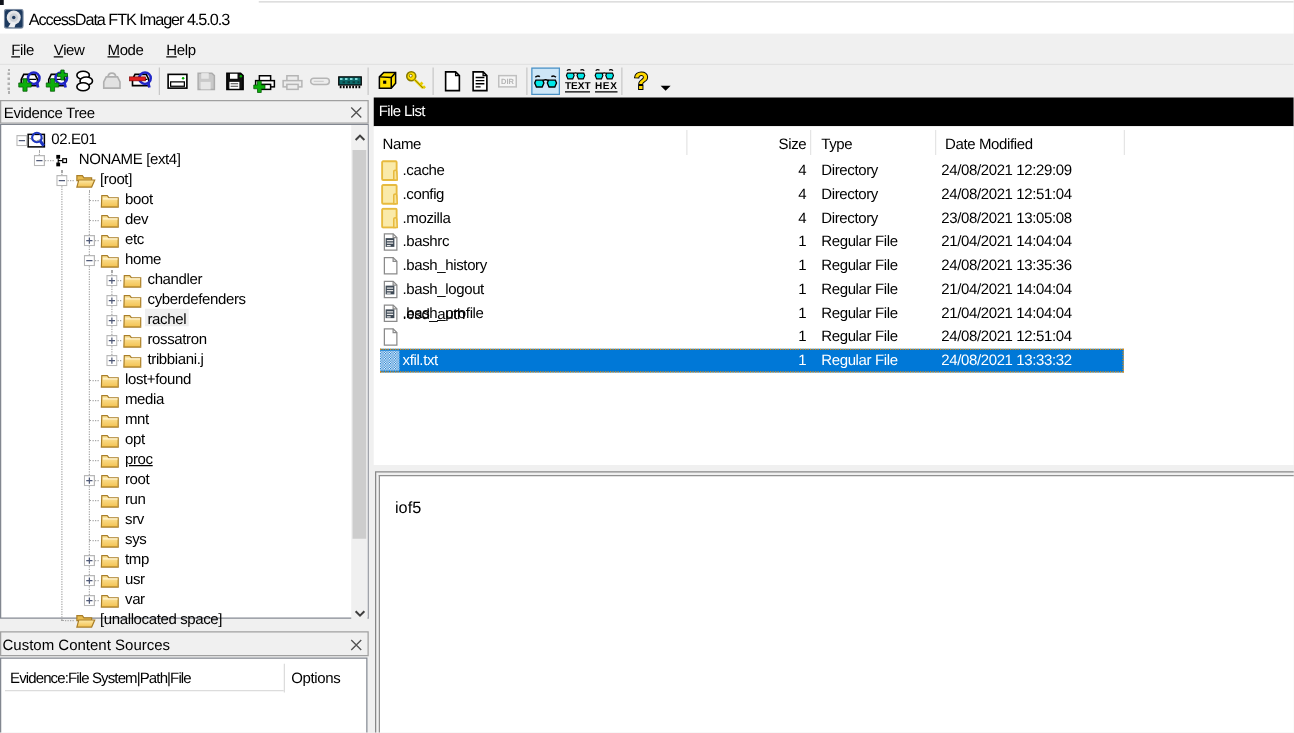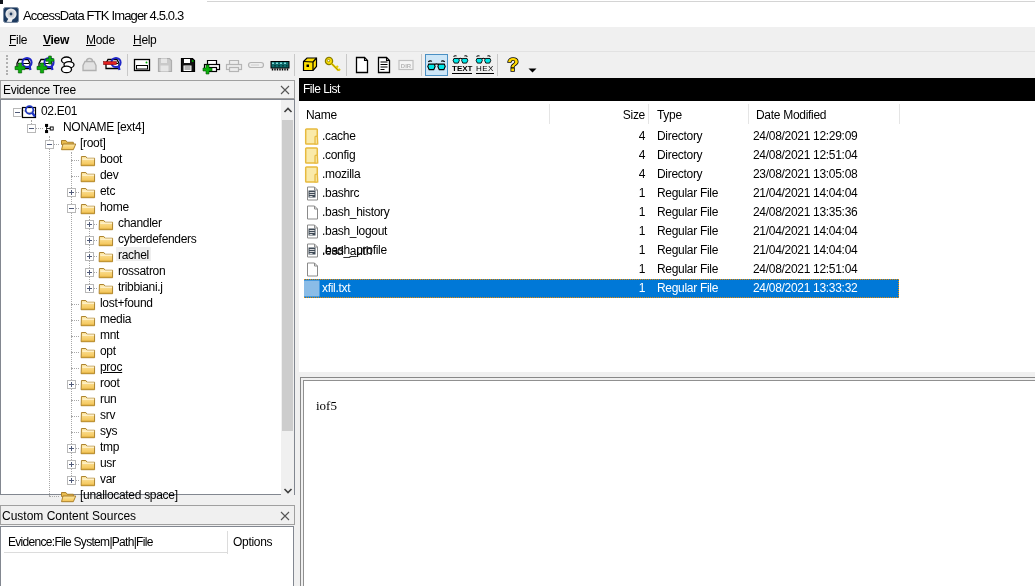--- a/index.html
+++ b/index.html
@@ -75,21 +75,21 @@
   <rect x="0.5" y="0.5" width="15" height="15" rx="2" fill="#1d3a5f" stroke="#7a8aa0"></rect>
   <circle cx="8" cy="7" r="5.6" fill="#e4e5e8"></circle>
   <circle cx="8" cy="7" r="3.4" fill="#ccd0d6"></circle>
   <circle cx="8" cy="7" r="1.4" fill="#223c60"></circle>
   <path d="M3.5 14.8 L6.2 10.6 L9.8 11.4 L8.6 15 Z" fill="#eff0f2"></path>
 </svg>
 <div class="lbl" style="left:23px;top:8px;font-size:13px;letter-spacing:-0.85px;">AccessData FTK Imager 4.5.0.3</div>
 
 <div class="abs" style="left:0;top:27px;width:1035px;height:24px;background:#f0f0f0;"></div>
 <div class="lbl" style="left:9px;top:33px;"><u>F</u>ile</div>
-<div class="lbl" style="left:43px;top:33px;font-weight:bold;"><u>V</u>iew</div>
+<div class="lbl" style="left:43px;top:33px;"><u>V</u>iew</div>
 <div class="lbl" style="left:86px;top:33px;"><u>M</u>ode</div>
 <div class="lbl" style="left:133px;top:33px;"><u>H</u>elp</div>
 
 <div class="abs" style="left:0;top:51px;width:1035px;height:27px;background:#f0f0f0;border-top:1px solid #e2e2e2;"></div>
 <div class="abs" style="left:6px;top:55px;width:3px;height:20px;border-left:2px dotted #b0b0b0;"></div>
 <div id="toolbar">
     <svg class="abs" style="left:14px;top:55px" width="20" height="20" viewBox="0 0 20 20">
       <path d="M5 4.5 L14 4.5 L16 8.5 L16 13.5 L3 13.5 L3 8.5 Z" fill="#fff" stroke="#000" stroke-width="1.3"></path>
       <path d="M4 8.5 h11" stroke="#000" stroke-width="1"></path>
       <circle cx="13" cy="7.5" r="4.6" fill="none" stroke="#2026c8" stroke-width="2"></circle>
@@ -191,21 +191,21 @@
 <svg class="abs" style="left:426px;top:60px" width="21" height="11" viewBox="0 0 22 12">
       <use href="#glass" width="22" height="12"></use>
     </svg>
 <svg class="abs" style="left:452px;top:55px" width="17" height="9" viewBox="0 0 17 9">
       <use href="#glass" width="22" height="12" transform="scale(0.77)"></use>
     </svg>
 <div class="lbl" style="left:452px;top:64px;font-size:8px;font-weight:bold;letter-spacing:0;border-bottom:1px solid #000;line-height:9px;">TEXT</div>
 <svg class="abs" style="left:475px;top:55px" width="17" height="9" viewBox="0 0 17 9">
       <use href="#glass" width="22" height="12" transform="scale(0.77)"></use>
     </svg>
-<div class="lbl" style="left:476px;top:64px;font-size:8px;font-weight:normal;letter-spacing:0.5px;border-bottom:1px solid #000;line-height:9px;">HEX</div>
+<div class="lbl" style="left:476px;top:64px;font-size:8px;font-weight:bold;letter-spacing:0.5px;border-bottom:1px solid #000;line-height:9px;">HEX</div>
 <svg class="abs" style="left:504px;top:54px" width="18" height="22" viewBox="0 0 18 22">
       <text x="9" y="17" font-family="Liberation Sans" font-size="19" font-weight="bold" text-anchor="middle" fill="#ffd800" stroke="#000" stroke-width="1.6" paint-order="stroke">?</text>
     </svg>
 <svg class="abs" style="left:528px;top:68px" width="9" height="5" viewBox="0 0 9 5">
       <path d="M0.5 0.5 L8.5 0.5 L4.5 4.5 Z" fill="#000"></path>
     </svg>
   </div>
 
 <div class="abs" style="left:0;top:80px;width:295px;height:19px;background:#f0f0f0;border:1px solid #a0a0a0;">
   <span class="lbl" style="left:2px;top:2px;">Evidence Tree</span>
@@ -501,15 +501,15 @@
       </svg>
 <div class="lbl" style="left:23px;top:180px;color:#fff;">xfil.txt</div>
 <div class="lbl" style="left:296px;top:180px;width:50px;text-align:right;color:#fff;">1</div>
 <div class="lbl" style="left:358px;top:180px;color:#fff;">Regular File</div>
 <div class="lbl" style="left:454px;top:180px;color:#fff;">24/08/2021 13:33:32</div>
     </div>
 </div>
 
 <div class="abs" style="left:300px;top:377px;width:737px;height:211px;background:#f0f0f0;border:1px solid #888;">
   <div class="abs" style="left:2px;top:2px;width:734px;height:208px;background:#fff;border:1px solid #909090;border-right:none;">
-    <span style="position:absolute;left:12px;top:17px;font-family:Liberation Serif, serif;font-size:13px;">iof5</span>
+    <span style="position:absolute;left:12px;top:17px;font-family:Liberation Sans, sans-serif;font-size:13px;">iof5</span>
   </div>
 </div>
 
 </body></html>

